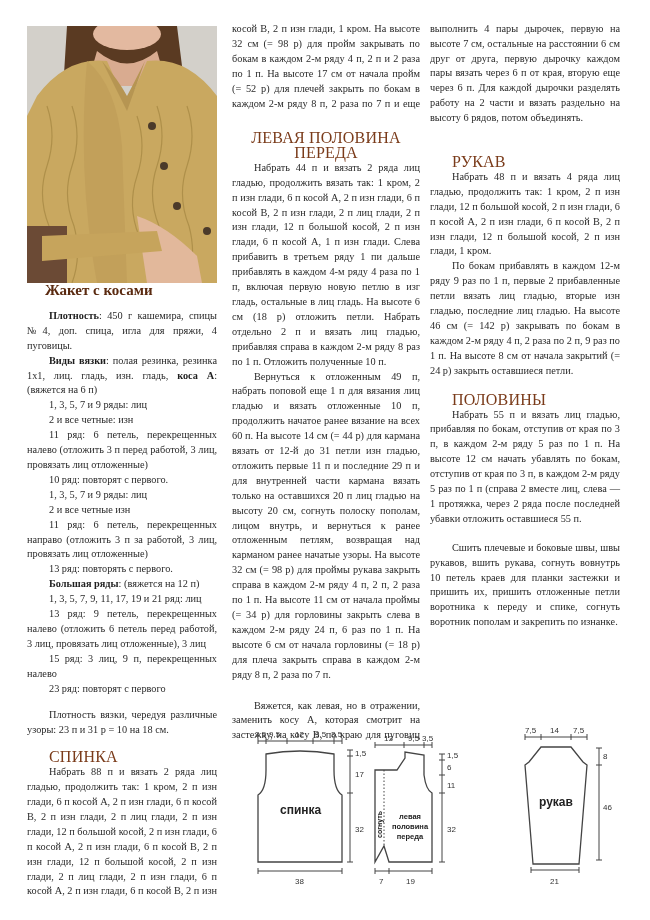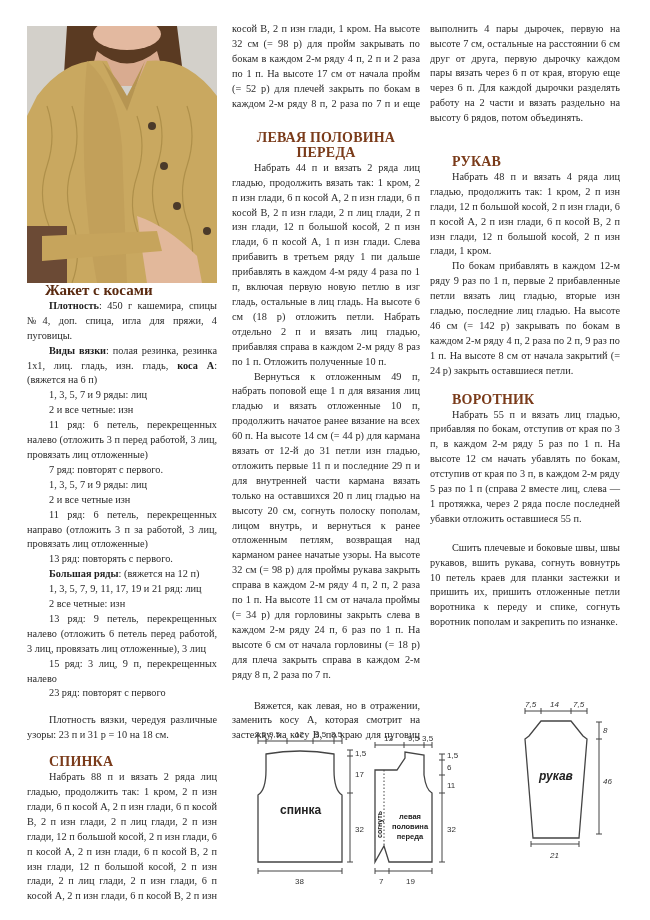--- a/index.html
+++ b/index.html
@@ -2,27 +2,27 @@
 <html><head>
 <meta charset="utf-8">
 <style>
   html, body { margin:0; padding:0; }
   body { width:650px; height:920px; background:#ffffff; position:relative; overflow:hidden;
          font-family:"Liberation Serif", serif; color:#2a2a2a; }
   .col { position:absolute; font-size:10.3px; line-height:14.9px; text-align:justify; }
   .col p { margin:0; text-indent:22px; }
   .col p.noind { text-indent:0; }
   .col .gap { height:12px; }
-  .h { color:#7a3b1a; font-weight:bold; font-size:14px; text-indent:22px; margin:0; letter-spacing:0.2px; }
+  .h { color:#7a3b1a; font-weight:normal; font-size:16px; text-indent:22px; margin:0; letter-spacing:0.2px; }
   .h.center { text-align:center; text-indent:0; }
   b { font-weight:bold; color:#1e1e1e; }
   #c1 { left:27px; top:283px; width:190px; }
   #c2 { left:232px; top:22px; width:188px; }
   #c3 { left:430px; top:22px; width:190px; }
-  .title { font-size:15px; font-weight:bold; color:#5a2a10; margin:0 0 1px 0; text-indent:18px; }
+  .title { font-size:15px; font-weight:bold; color:#5a2a10; margin:0 0 11px 0; text-indent:18px; }
   .photo { position:absolute; left:27px; top:26px; width:190px; height:257px; overflow:hidden;
            background:linear-gradient(180deg,#d9d7d2 0%,#c9c4bb 100%); }
   .diag { position:absolute; font-family:"Liberation Sans", sans-serif; }
   .diag svg text { font-family:"Liberation Sans", sans-serif; }
 </style>
 </head>
 <body>
 
 <div class="photo">
   <svg width="190" height="257" viewBox="0 0 190 257">
@@ -50,28 +50,27 @@
   </svg>
 </div>
 
 <div class="col" id="c1">
   <div class="title">Жакет с косами</div>
   <p><b>Плотность</b><span>: 450 г кашемира, спицы №4, доп. спица, игла для пряжи, 4 пуговицы.</span></p>
   <p><b>Виды вязки</b><span>: полая резинка, резинка 1х1, лиц. гладь, изн. гладь, </span><b>коса А</b><span>: (вяжется на 6 п)</span></p>
   <p>1, 3, 5, 7 и 9 ряды: лиц</p>
   <p>2 и все четные: изн</p>
   <p>11 ряд: 6 петель, перекрещенных налево (отложить 3 п перед работой, 3 лиц, провязать лиц отложенные)</p>
-  <p>7 ряд: повторят с первого.</p>
+  <p>10 ряд: повторят с первого.</p>
   <p>1, 3, 5, 7 и 9 ряды: лиц</p>
   <p>2 и все четные изн</p>
   <p>11 ряд: 6 петель, перекрещенных направо (отложить 3 п за работой, 3 лиц, провязать лиц отложенные)</p>
   <p>13 ряд: повторять с первого.</p>
   <p><b>Большая ряды</b><span>: (вяжется на 12 п)</span></p>
   <p>1, 3, 5, 7, 9, 11, 17, 19 и 21 ряд: лиц</p>
-  <p>2 все четные: изн</p>
   <p>13 ряд: 9 петель, перекрещенных налево (отложить 6 петель перед работой, 3 лиц, провязать лиц отложенные), 3 лиц</p>
   <p>15 ряд: 3 лиц, 9 п, перекрещенных налево</p>
   <p>23 ряд: повторят с первого</p>
   <div class="gap"></div>
   <p>Плотность вязки, чередуя различные узоры: 23 п и 31 р = 10 на 18 см.</p>
   <div class="gap"></div>
   <p class="h">СПИНКА</p>
   <p style="height:134px;overflow:hidden;">Набрать 88 п и вязать 2 ряда лиц гладью, продолжить так: 1 кром, 2 п изн глади, 6 п косой А, 2 п изн глади, 6 п косой В, 2 п изн глади, 2 п лиц глади, 2 п изн глади, 12 п большой косой, 2 п изн глади, 6 п косой А, 2 п изн глади, 6 п косой В, 2 п изн глади, 12 п большой косой, 2 п изн глади, 2 п лиц глади, 2 п изн глади, 6 п косой А, 2 п изн глади, 6 п косой В, 2 п изн глади, 1 кром. На высоте 32 см (= 98 р) для пройм закрывать по бокам в каждом 2-м ряду 4 п, 2 п и 2 раза по 1 п. На высоте 17 см от начала пройм (= 52 р) для плечей закрыть по бокам в каждом 2-м ряду 8 п, 2 раза по 7 п и еще через 2 ряда закрыть оставшиеся 28 п для горловины.</p>
 </div>
 
@@ -89,21 +88,21 @@
 
 <div class="col" id="c3">
   <div style="height:119px;overflow:hidden;position:relative;">
     <p style="position:absolute;top:-45px;left:0;width:190px;">Вяжется, как левая, но в отражении, заменить косу А, которая смотрит на застежку, на косу В, по краю для пуговиц выполнить 4 пары дырочек, первую на высоте 7 см, остальные на расстоянии 6 см друг от друга, первую дырочку каждом пары вязать через 6 п от края, вторую еще через 6 п. Для каждой дырочки разделять работу на 2 части и вязать раздельно на высоту 6 рядов, потом объединять.</p>
   </div>
   <div class="gap" style="height:14px"></div>
   <p class="h">РУКАВ</p>
   <p>Набрать 48 п и вязать 4 ряда лиц гладью, продолжить так: 1 кром, 2 п изн глади, 12 п большой косой, 2 п изн глади, 6 п косой А, 2 п изн глади, 6 п косой В, 2 п изн глади, 12 п большой косой, 2 п изн глади, 1 кром.</p>
   <p>По бокам прибавлять в каждом 12-м ряду 9 раз по 1 п, первые 2 прибавленные петли вязать лиц гладью, вторые изн гладью, последние лиц гладью. На высоте 46 см (= 142 р) закрывать по бокам в каждом 2-м ряду 4 п, 2 раза по 2 п, 9 раз по 1 п. На высоте 8 см от начала закрытий (= 24 р) закрыть оставшиеся петли.</p>
   <div class="gap" style="height:14px"></div>
-  <p class="h">ВОРОТНИК</p>
+  <p class="h">ПОЛОВИНЫ</p>
   <p>Набрать 55 п и вязать лиц гладью, прибавляя по бокам, отступив от края по 3 п, в каждом 2-м ряду 5 раз по 1 п. На высоте 12 см начать убавлять по бокам, отступив от края по 3 п, в каждом 2-м ряду 5 раз по 1 п (справа 2 вместе лиц, слева — 1 протяжка, через 2 ряда после последней убавки отложить оставшиеся 55 п.</p>
   <div class="gap" style="height:14px"></div>
   <p>Сшить плечевые и боковые швы, швы рукавов, вшить рукава, согнуть вовнутрь 10 петель краев для планки застежки и пришить их, пришить отложенные петли воротника к переду и спике, согнуть воротник пополам и закрепить по изнанке.</p>
 </div>
 
 <div class="diag" style="left:245px;top:730px;">
   <svg width="135" height="160" viewBox="0 0 135 160">
     <g stroke="#444" stroke-width="1" fill="none">
       <line x1="13" y1="11" x2="97" y2="11"></line>
       <line x1="13" y1="8" x2="13" y2="14"></line>
@@ -171,21 +170,21 @@
     </g>
     <text transform="translate(18,108) rotate(-90)" font-size="7" font-weight="bold" fill="#222">согнуть</text>
     <g font-size="7.5" font-weight="bold" fill="#222" text-anchor="middle">
       <text x="46" y="89">левая</text>
       <text x="46" y="99">половина</text>
       <text x="46" y="109">переда</text>
     </g>
   </svg>
 </div>
 
-<div class="diag" style="left:495px;top:696px;font-style:italic;">
+<div class="diag" style="left:495px;top:722px;">
   <svg width="135" height="165" viewBox="0 0 135 165">
     <g stroke="#444" stroke-width="1" fill="none">
       <line x1="30" y1="15" x2="92" y2="15"></line>
       <line x1="30" y1="12" x2="30" y2="18"></line>
         <line x1="46" y1="12" x2="46" y2="18"></line>
       <line x1="76" y1="12" x2="76" y2="18"></line>
         <line x1="92" y1="12" x2="92" y2="18"></line>
       <path d="M46 25 L76 25 L88 40 L92 43 L84 142 L38 142 L30 43 L34 40 Z" stroke-width="1.3"></path>
       <line x1="104" y1="26" x2="104" y2="138"></line>
       <line x1="101" y1="26" x2="107" y2="26"></line>

